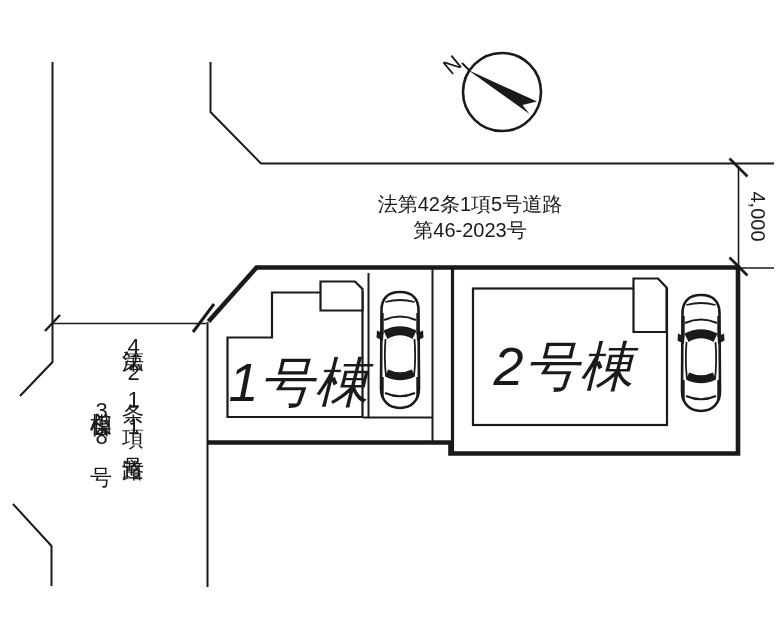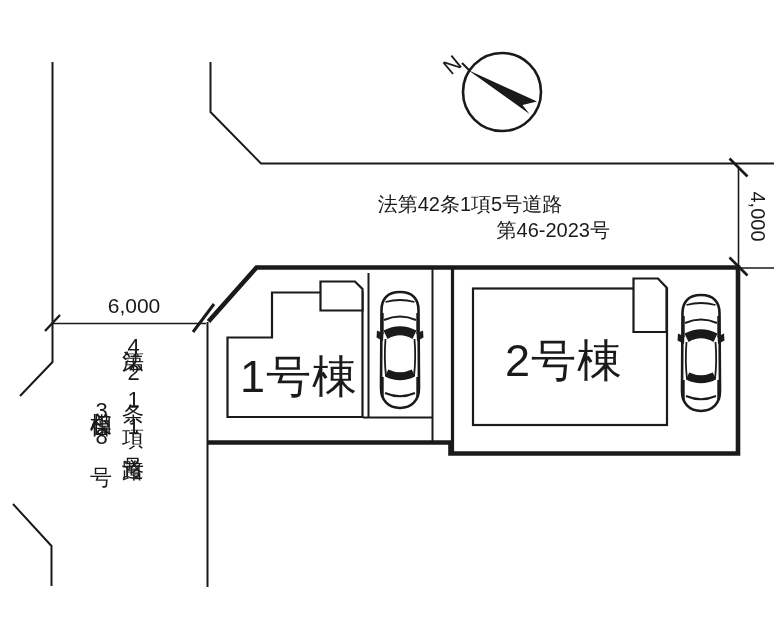--- a/index.html
+++ b/index.html
@@ -6,21 +6,21 @@
   .canvas {
     position:relative; width:778px; height:636px; background:#ffffff;
     font-family:"Liberation Sans", sans-serif; color:#1a1a1a; overflow:hidden;
   }
   .canvas svg { position:absolute; left:0; top:0; }
   .txt { position:absolute; color:#1a1a1a; white-space:nowrap; }
   .center { text-align:center; }
   .road-label { font-size:20px; width:280px; left:330px; }
   .dim { font-size:20px; }
   .vtxt { writing-mode:vertical-rl; text-orientation:upright; font-size:22px; letter-spacing:1px; }
-  .bldg-label { font-size:45px; width:150px; letter-spacing:1px; }
+  .bldg-label { font-size:54px; width:150px; letter-spacing:1px;font-style:italic; }
 </style>
 </head>
 <body>
 
 <div class="canvas">
 
   <svg width="778" height="636" viewBox="0 0 778 636">
     <defs>
       <g id="car" stroke="#1a1a1a" fill="none" stroke-width="2">
         <path d="M 24,3 C 11,3 5.5,10.5 5.5,21 L 5,99 C 5,111.5 12.5,119 24,119 C 35.5,119 43,111.5 43,99 L 42.5,21 C 42.5,10.5 37,3 24,3 Z" stroke-width="2.6"></path>
@@ -80,24 +80,23 @@
 
     <g>
       <circle cx="502" cy="92" r="39" stroke="#1a1a1a" stroke-width="2.6" fill="none"></circle>
       <polygon points="468,70 537,101.5 522.5,105 529.5,114" fill="#1a1a1a"></polygon>
       <line x1="462" y1="63" x2="470" y2="71" stroke="#1a1a1a" stroke-width="2"></line>
       <text x="443" y="72" font-size="22" font-family="Liberation Sans, sans-serif" fill="#1a1a1a" transform="rotate(-40 452 63)">N</text>
     </g>
   </svg>
 
   <div class="txt road-label center" style="top:191px;">法第42条1項5号道路</div>
-  <div class="txt road-label center" style="top:217px;text-align:right;">第46-2023号</div>
+  <div class="txt road-label center" style="top:217px;">第46-2023号</div>
 
   <div class="txt dim center" style="left:717px; top:205px; width:80px; transform:rotate(90deg);">4,000</div>
-  <div class="txt dim center" style="left:92px; top:294px; width:84px; font-size:21px;">6,000</div>
 
   <div class="txt vtxt" style="left:118px; top:332px;">法第42条1項1号道路</div>
   <div class="txt vtxt" style="left:86px; top:395px;">相模台38号</div>
 
   <div class="txt bldg-label center" style="left:224px; top:347px;">1号棟</div>
   <div class="txt bldg-label center" style="left:489px; top:331px;">2号棟</div>
 
 </div>
 
 </body></html>

